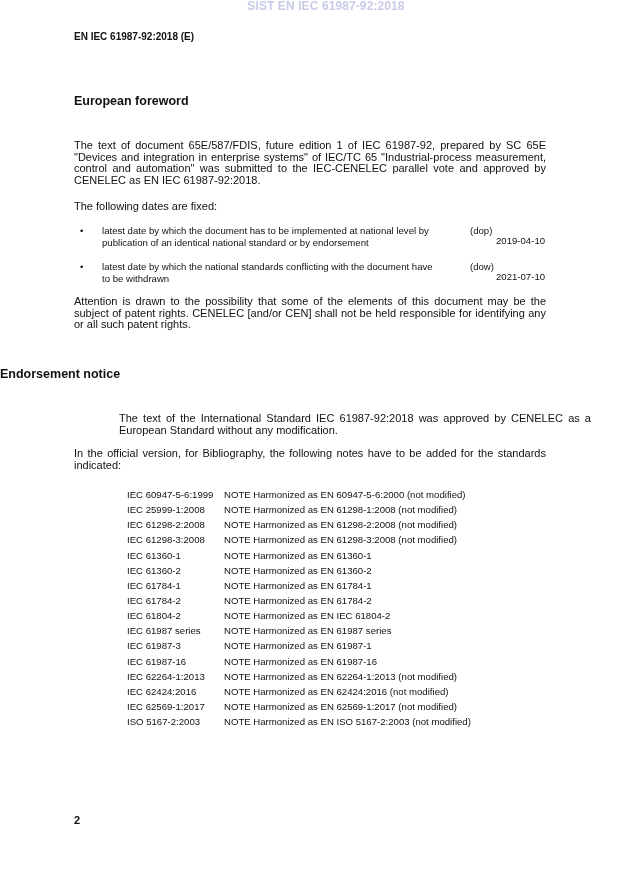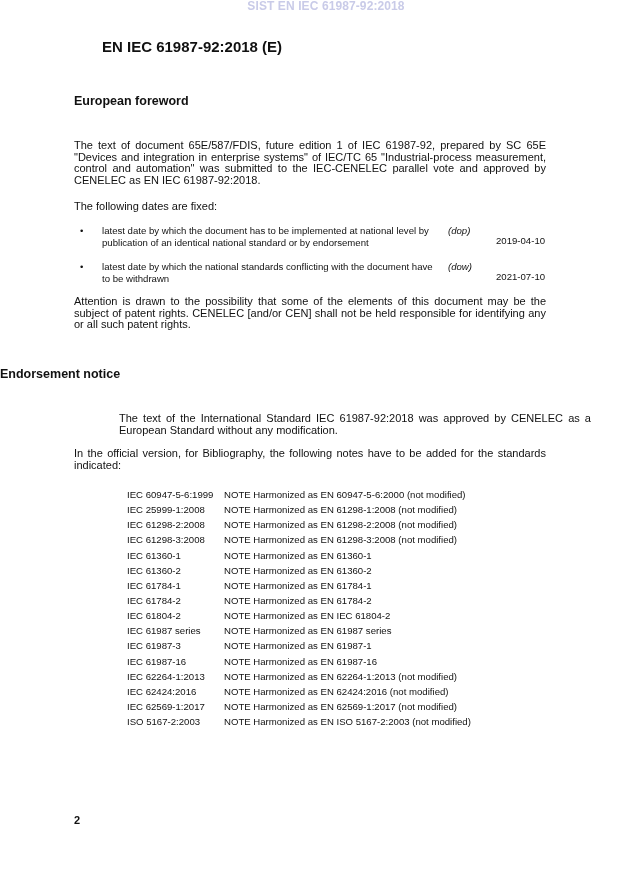--- a/index.html
+++ b/index.html
@@ -22,25 +22,24 @@
       width: 620px;
       text-align: center;
       font-size: 12px;
       font-weight: bold;
       color: #c9cbe8;
       letter-spacing: 0.1px;
       padding-left: 16px;
     }
     .doc-id {
       position: absolute;
-      top: 38px;
-      left: 74px;
-      font-size: 15px;
-      font-weight: bold;
-      margin-left: 28px;
+      top: 31px;
+      left: 74px;
+      font-size: 10px;
+      font-weight: bold;
     }
     .section-title {
       position: absolute;
       left: 74px;
       font-size: 12.5px;
       font-weight: bold;
     }
     .section-title.center {
       left: 0;
       width: 620px;
@@ -66,23 +65,22 @@
       top: 0;
     }
     .date-row .desc {
       position: absolute;
       left: 28px;
       top: 0;
       width: 340px;
     }
     .date-row .abbr {
       position: absolute;
-      left: 374px;
+      left: 396px;
       top: 0;
-      font-style: italic;
     }
     .date-row .date {
       position: absolute;
       left: 410px;
       top: 10px;
       margin-left: 12px;
     }
     .notes {
       position: absolute;
       left: 127px;

